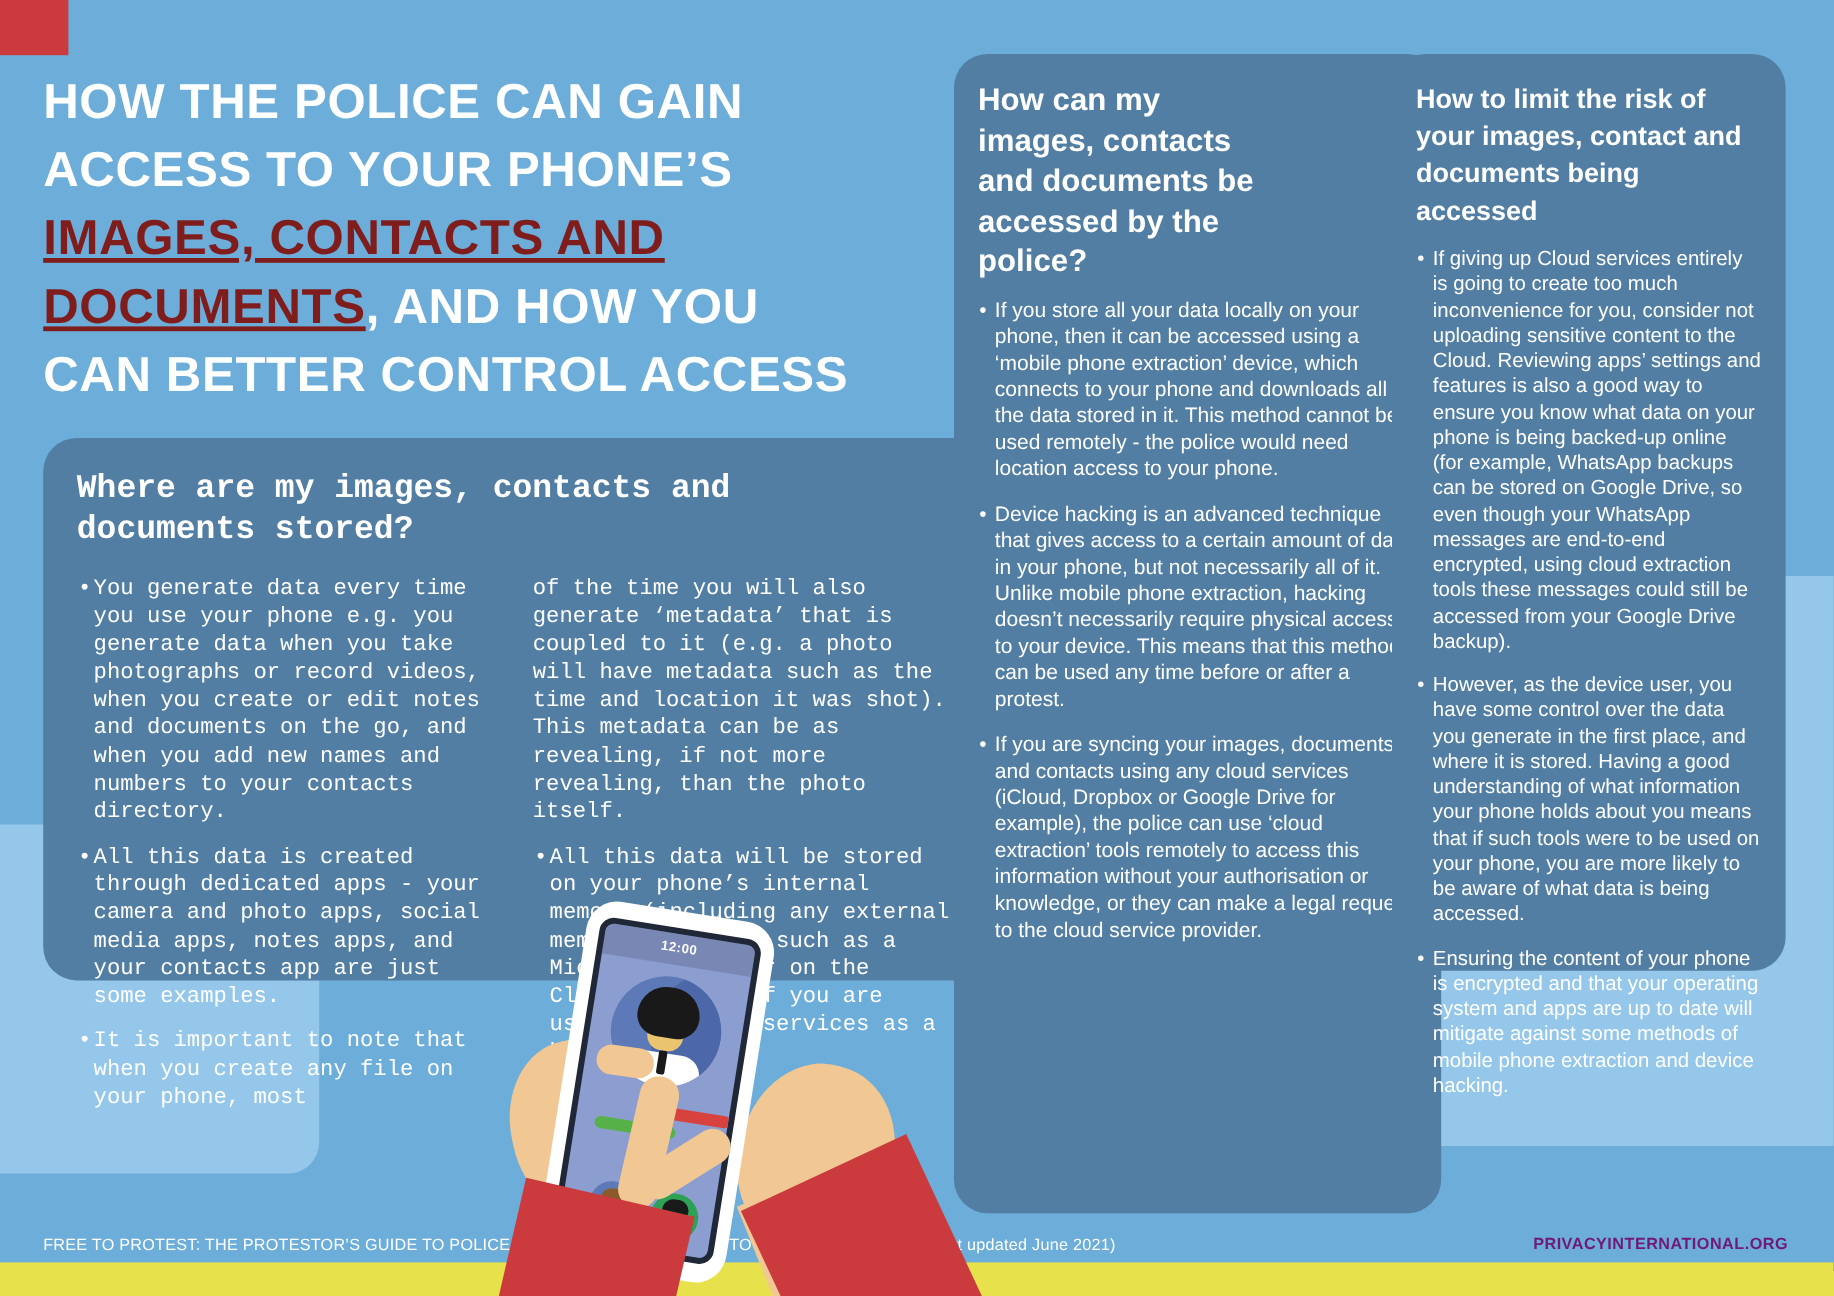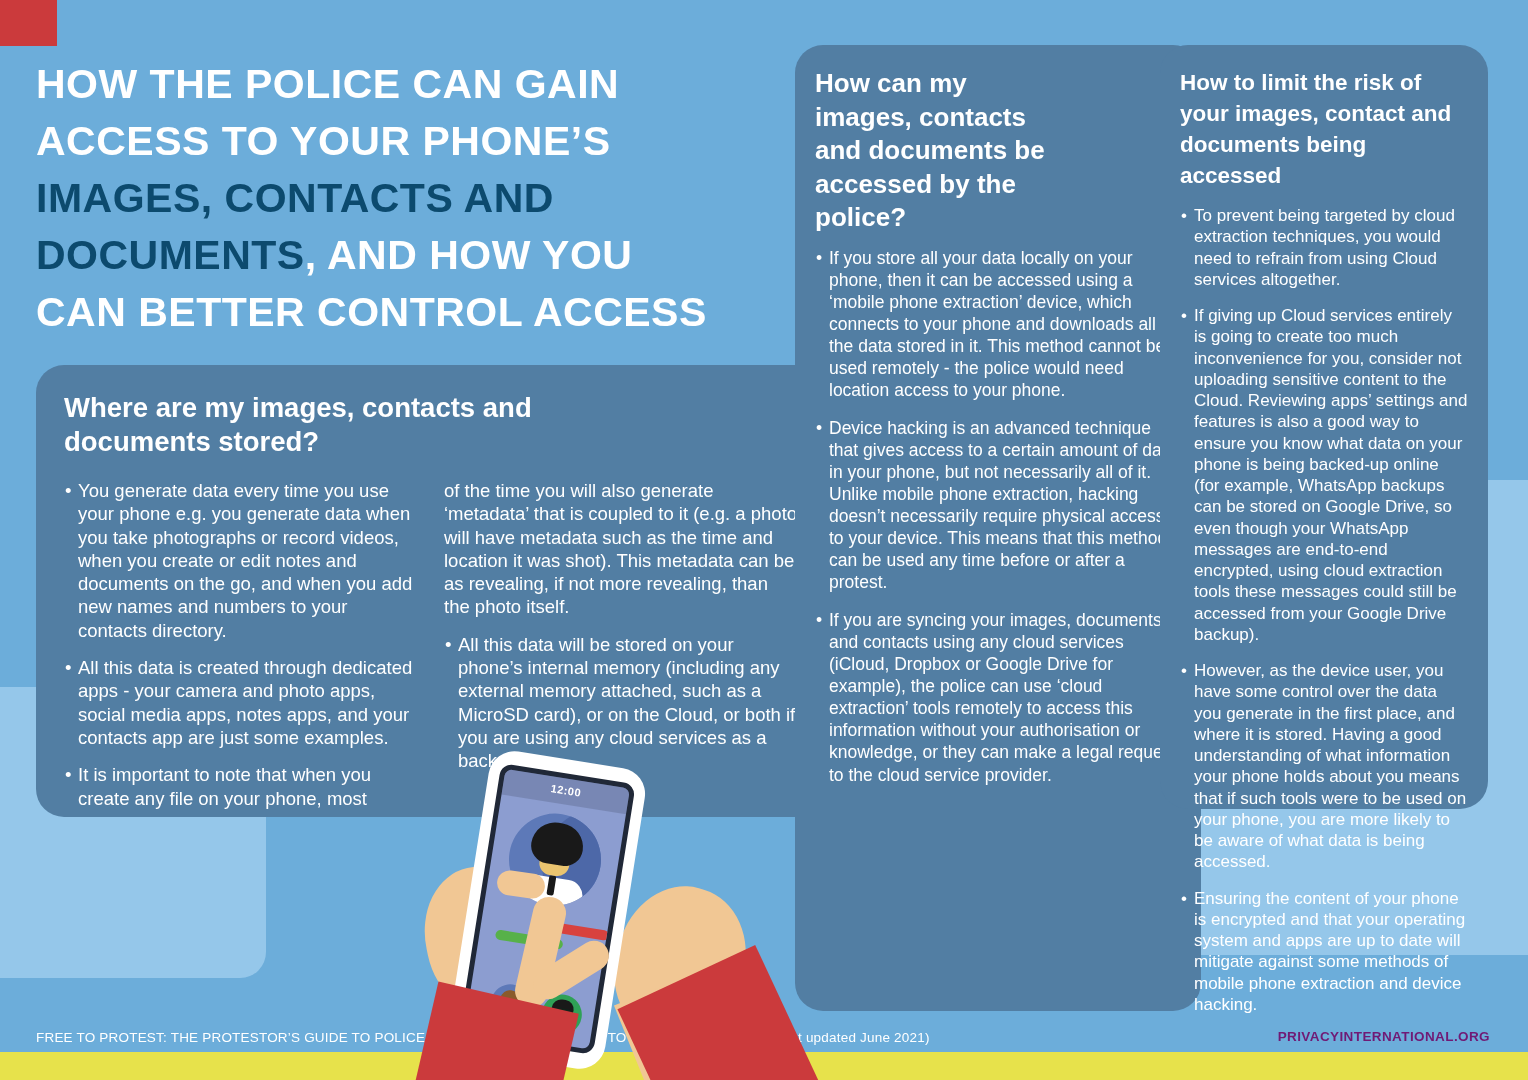--- a/index.html
+++ b/index.html
@@ -12,30 +12,30 @@
   
   .light-rect{position:absolute;background:#95c7ea;border-radius:26px;z-index:1;}
   .lr-mid{left:722px;top:372px;width:443px;height:323px;}
   .lr-left{left:-60px;top:687px;width:326px;height:291px;}
   .lr-right{left:1133px;top:480px;width:440px;height:475px;}
   .corner-red{left:0;top:0;width:57px;height:46px;background:#cb3a3c;z-index:2;position:absolute;}
 
   
   .title{left:36px;top:56px;z-index:2;position:absolute;}
   .t-line{white-space:nowrap;font-weight:bold;font-size:41px;line-height:57px;letter-spacing:.5px;color:#ffffff;}
-  .t-yellow{color:#0c4a6e;}
+  .t-yellow{color:#7f1d1d;text-decoration:underline;}
 
   
   .box{position:absolute;background:#527ea3;border-radius:28px;color:#ffffff;z-index:2;box-sizing:border-box;}
   .box h2{margin:0;color:#ffffff;font-weight:bold;}
   .bullet{position:relative;padding-left:14px;margin:0 0 14px 0;}
   .bullet::before{content:"\2022";position:absolute;left:1px;top:0;}
   .cont{margin:0 0 14px 0;}
 
-  .storage{left:36px;top:365px;width:790px;height:452px;padding:26px 28px;}
+  .storage{left:36px;top:365px;width:790px;height:452px;padding:26px 28px;font-family:Liberation Mono, monospace;}
   .storage h2{font-size:27.5px;line-height:34px;max-width:545px;margin-bottom:20px;}
   .storage .cols{display:flex;gap:26px;}
   .storage .col{width:50%;font-size:18.5px;line-height:1.26;}
 
   .access{left:795px;top:45px;width:406px;height:966px;padding:22px 20px;}
   .access h2{font-size:26px;line-height:33.5px;max-width:252px;margin-bottom:12px;}
   .access .intro{margin:0 0 15px 0;font-size:17.5px;line-height:1.26;}
   .access .bullet{font-size:17.5px;line-height:1.26;margin-bottom:16px;}
 
   .limit{left:1160px;top:45px;width:328px;height:764px;padding:22px 20px;}
@@ -117,21 +117,20 @@
 
 <section class="box access">
   <h2>How can my images, contacts and documents be accessed by the police?</h2>
   <p class="bullet">If you store all your data locally on your phone, then it can be accessed using a ‘mobile phone extraction’ device, which connects to your phone and downloads all the data stored in it. This method cannot be used remotely - the police would need location access to your phone.</p>
   <p class="bullet">Device hacking is an advanced technique that gives access to a certain amount of data in your phone, but not necessarily all of it. Unlike mobile phone extraction, hacking doesn’t necessarily require physical access to your device. This means that this method can be used any time before or after a protest.</p>
   <p class="bullet">If you are syncing your images, documents and contacts using any cloud services (iCloud, Dropbox or Google Drive for example), the police can use ‘cloud extraction’ tools remotely to access this information without your authorisation or knowledge, or they can make a legal request to the cloud service provider.</p>
 </section>
 
 <section class="box limit">
   <h2>How to limit the risk of your images, contact and documents being accessed</h2>
-  <p class="bullet">To prevent being targeted by cloud extraction techniques, you would need to refrain from using Cloud services altogether.</p>
   <p class="bullet">If giving up Cloud services entirely is going to create too much inconvenience for you, consider not uploading sensitive content to the Cloud. Reviewing apps’ settings and features is also a good way to ensure you know what data on your phone is being backed-up online (for example, WhatsApp backups can be stored on Google Drive, so even though your WhatsApp messages are end-to-end encrypted, using cloud extraction tools these messages could still be accessed from your Google Drive backup).</p>
   <p class="bullet">However, as the device user, you have some control over the data you generate in the first place, and where it is stored. Having a good understanding of what information your phone holds about you means that if such tools were to be used on your phone, you are more likely to be aware of what data is being accessed.</p>
   <p class="bullet">Ensuring the content of your phone is encrypted and that your operating system and apps are up to date will mitigate against some methods of mobile phone extraction and device hacking.</p>
 </section>
 
 <div class="scene">
   <div class="hand hand-left"></div>
   <div class="hand hand-right"></div>
   <div class="phone-body">
     <div class="phone-screen">

